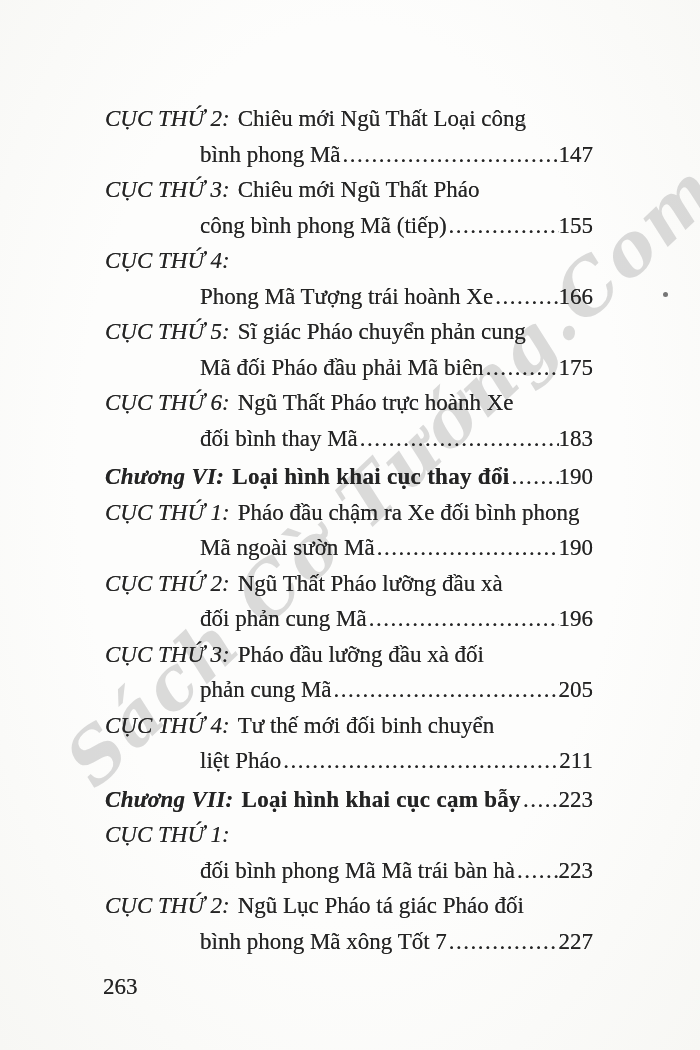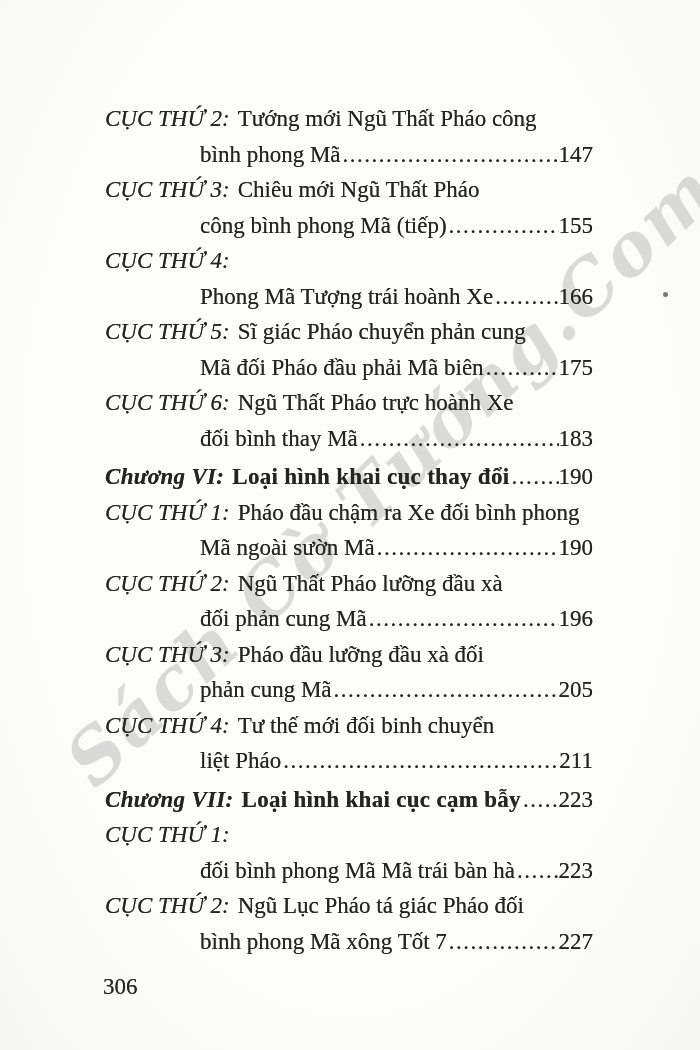--- a/index.html
+++ b/index.html
@@ -49,21 +49,21 @@
 </style>
 </head>
 <body>
 
 <div class="page">
   <div class="watermark">Sách Cờ Tướng.Com</div>
   <div class="toc">
       <div class="entry">
         <div class="line">
           <span class="label">CỤC THỨ 2:</span>
-          <span class="t">Tướng mới Ngũ Thất Pháo công</span>
+          <span class="t">Chiêu mới Ngũ Thất Loại công</span>
         </div>
         <div class="line cont">
           <span class="t">bình phong Mã</span>
           <span class="dots">..........................................................................................</span>
           <span class="pg">147</span>
         </div>
       </div>
       <div class="entry">
         <div class="line">
           <span class="label">CỤC THỨ 3:</span>
@@ -182,16 +182,16 @@
           <span class="label">CỤC THỨ 2:</span>
           <span class="t">Ngũ Lục Pháo tá giác Pháo đối</span>
         </div>
         <div class="line cont">
           <span class="t">bình phong Mã xông Tốt 7</span>
           <span class="dots">..........................................................................................</span>
           <span class="pg">227</span>
         </div>
       </div>
     </div>
-  <div class="pagenum">306</div>
+  <div class="pagenum">263</div>
   <div class="speck speck-a"></div>
   <div class="speck speck-b"></div>
 </div>
 
 </body></html>

